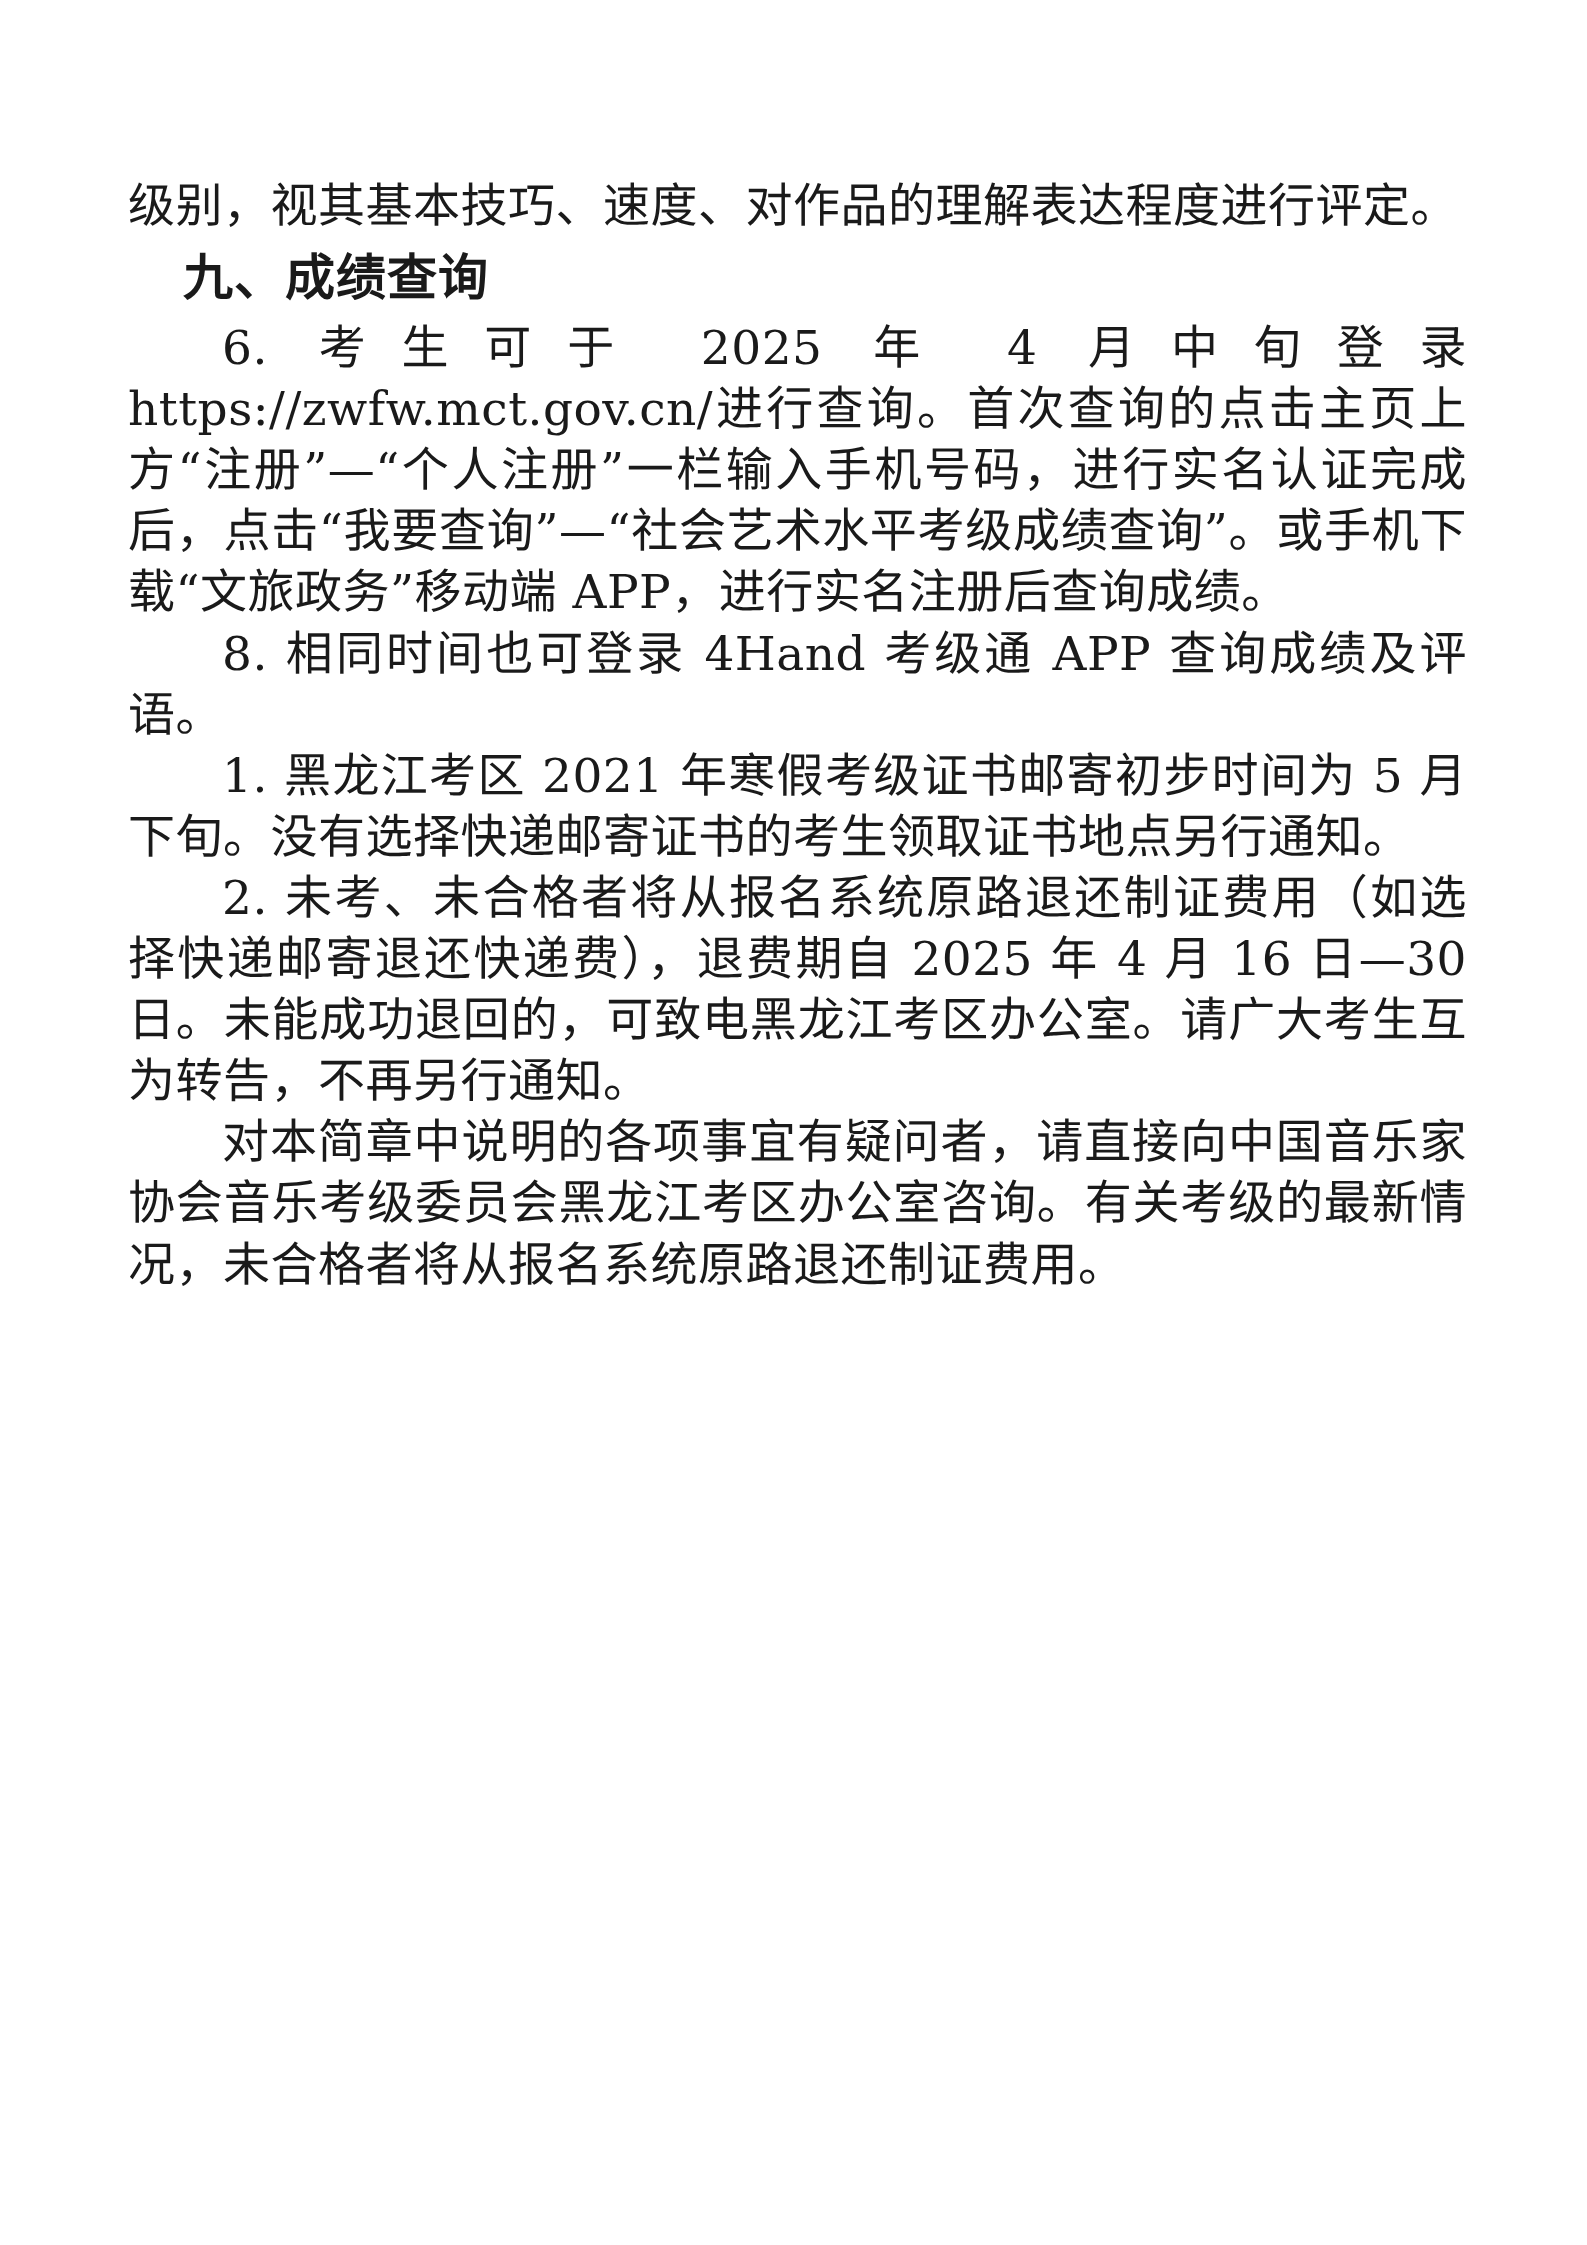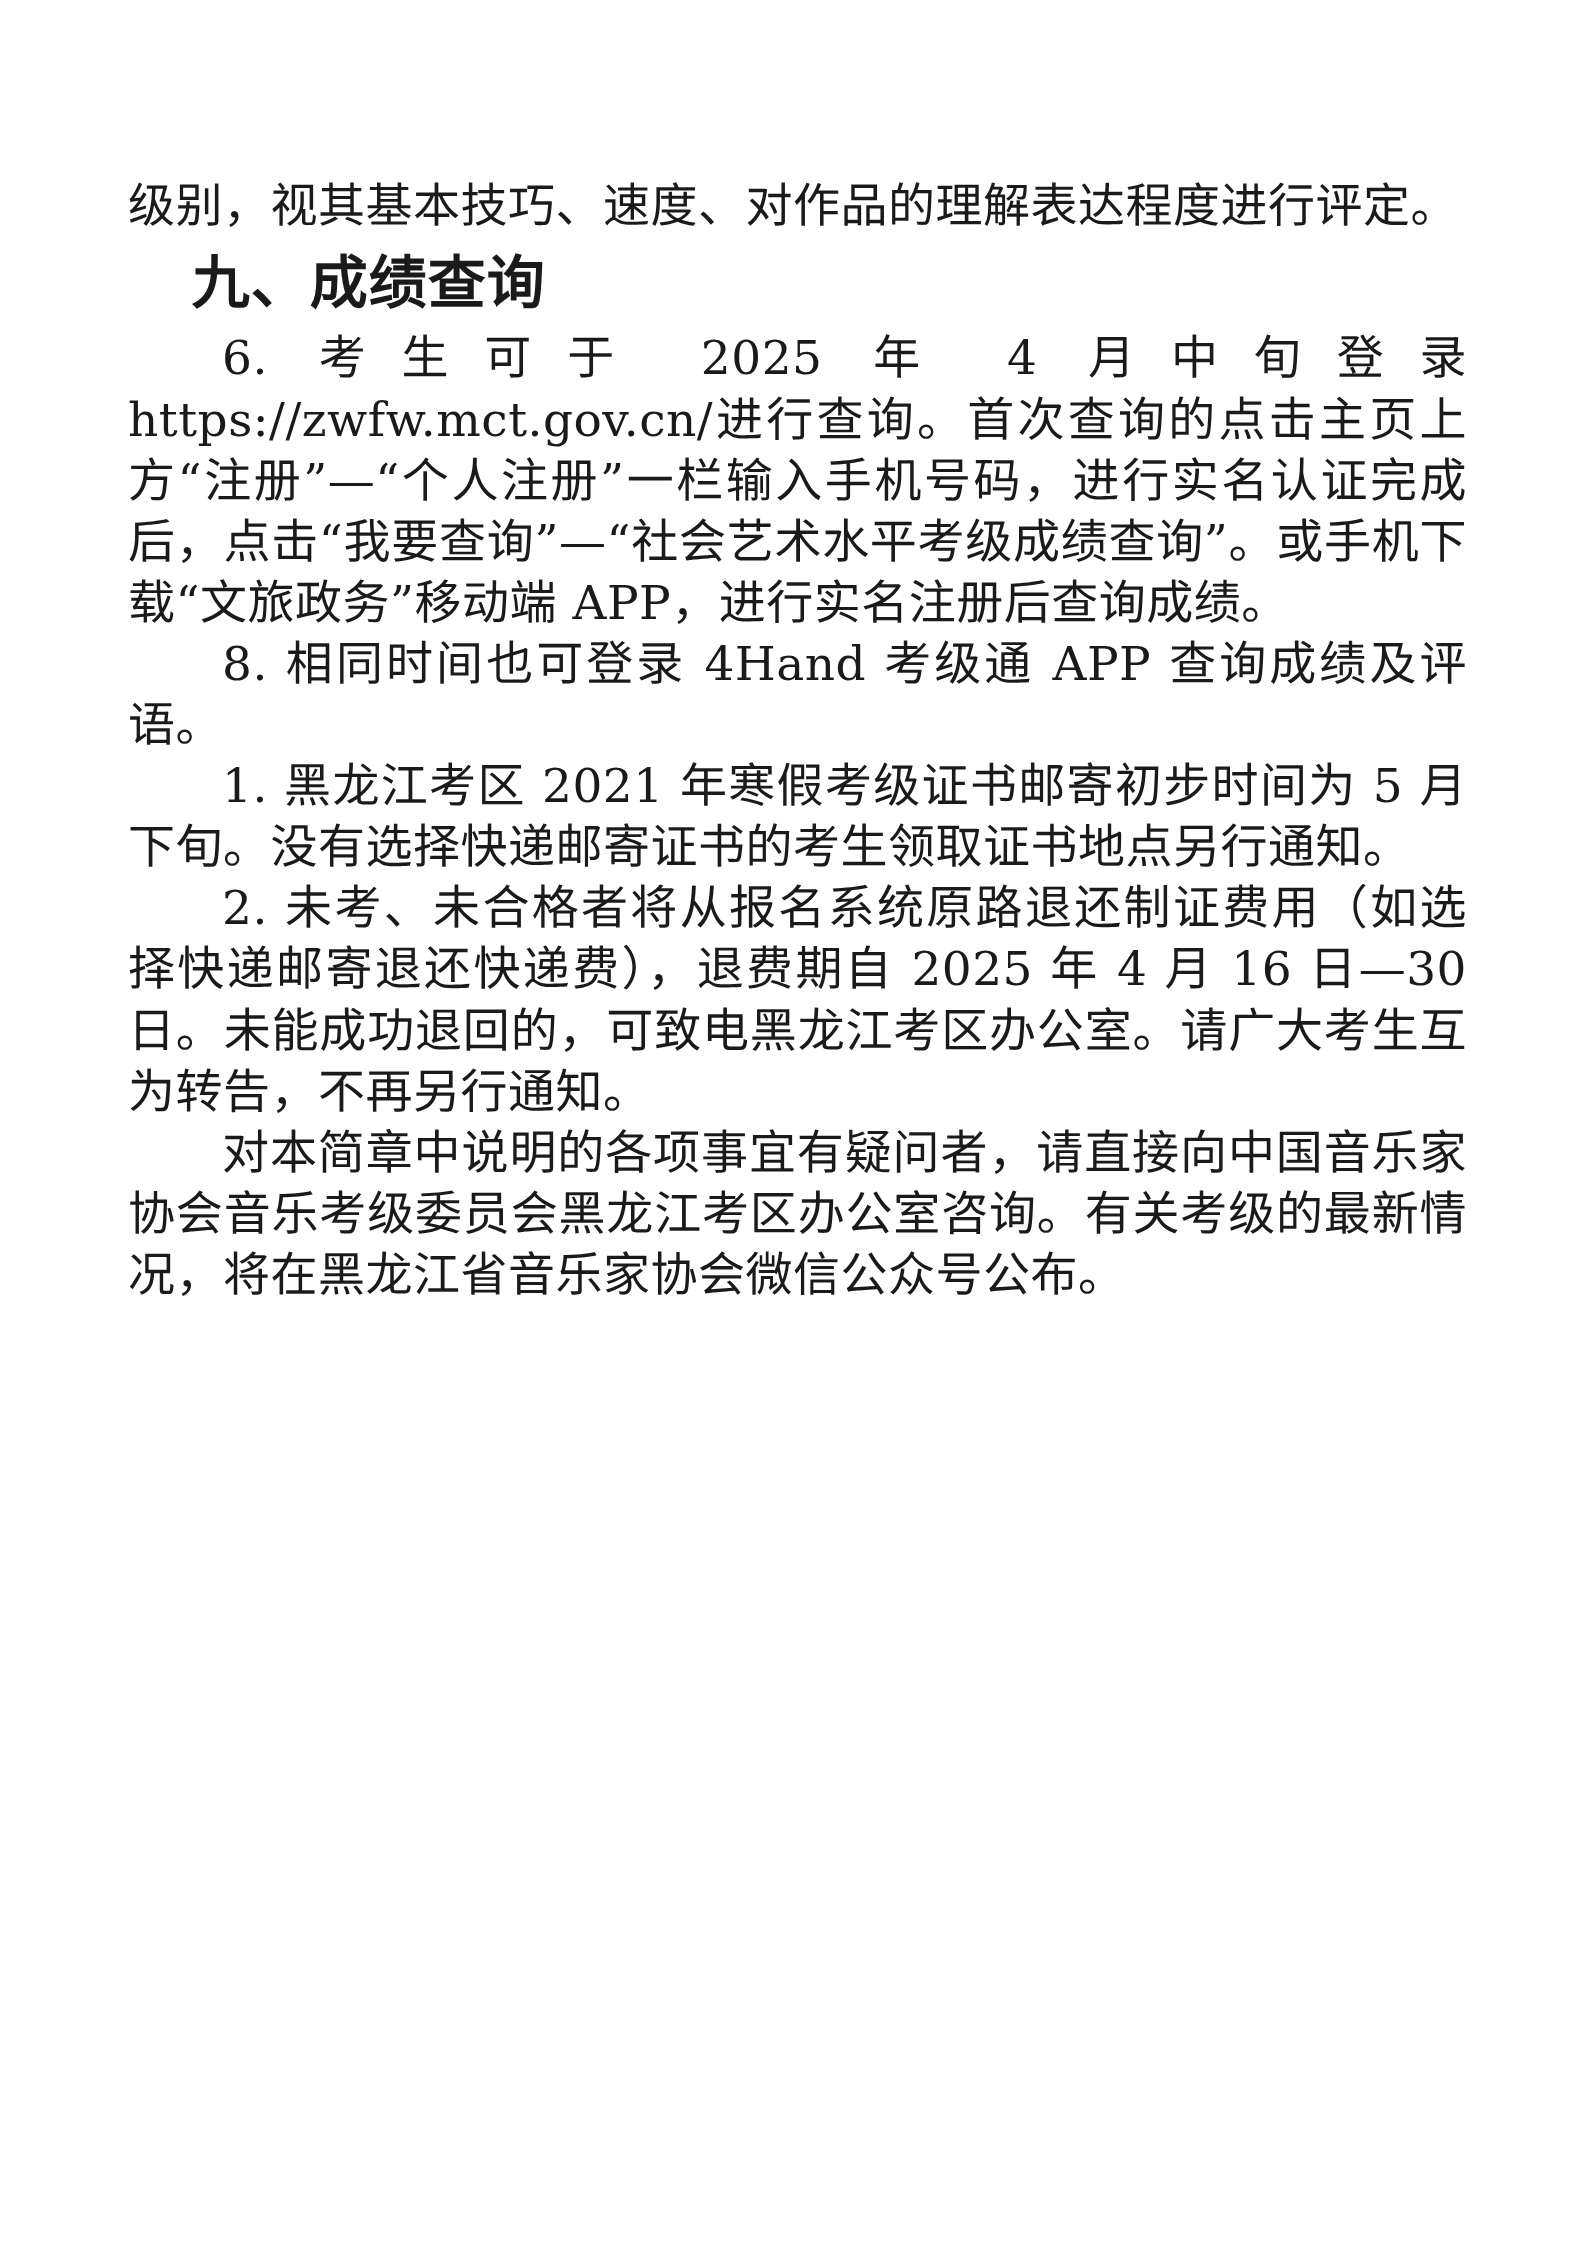--- a/index.html
+++ b/index.html
@@ -34,21 +34,21 @@
   }
   .para {
     text-indent: 2em;
   }
   .para-cont {
     text-indent: 0;
   }
   .heading {
     text-indent: 1.1em;
     font-weight: bold;
-    font-size: 58px;
+    font-size: 50px;
     margin-top: 10px;
     margin-bottom: 6px;
     letter-spacing: 2px;
     font-family: "DejaVu Sans", "Liberation Sans", sans-serif;
   }
   .h-sec {
     letter-spacing: 1px;
   }
 </style>
 </head>
@@ -63,16 +63,16 @@
 
     <p class="para">6. 考生可于 2025 年 4 月中旬登录 https://zwfw.mct.gov.cn/进行查询。首次查询的点击主页上方“注册”—“个人注册”一栏输入手机号码，进行实名认证完成后，点击“我要查询”—“社会艺术水平考级成绩查询”。或手机下载“文旅政务”移动端 APP，进行实名注册后查询成绩。</p>
 
     <p class="para">8. 相同时间也可登录 4Hand 考级通 APP 查询成绩及评语。</p>
 
 
     <p class="para">1. 黑龙江考区 2021 年寒假考级证书邮寄初步时间为 5 月下旬。没有选择快递邮寄证书的考生领取证书地点另行通知。</p>
 
     <p class="para">2. 未考、未合格者将从报名系统原路退还制证费用（如选择快递邮寄退还快递费），退费期自 2025 年 4 月 16 日—30 日。未能成功退回的，可致电黑龙江考区办公室。请广大考生互为转告，不再另行通知。</p>
 
-    <p class="para">对本简章中说明的各项事宜有疑问者，请直接向中国音乐家协会音乐考级委员会黑龙江考区办公室咨询。有关考级的最新情况，将在黑龙江省音乐家协会微信公众号公布。</p>
+    <p class="para">对本简章中说明的各项事宜有疑问者，请直接向中国音乐家协会音乐考级委员会黑龙江考区办公室咨询。有关考级的最新情况，未合格者将从报名系统原路退还制证费用。</p>
 
   </div>
 </div>
 
 </body></html>

